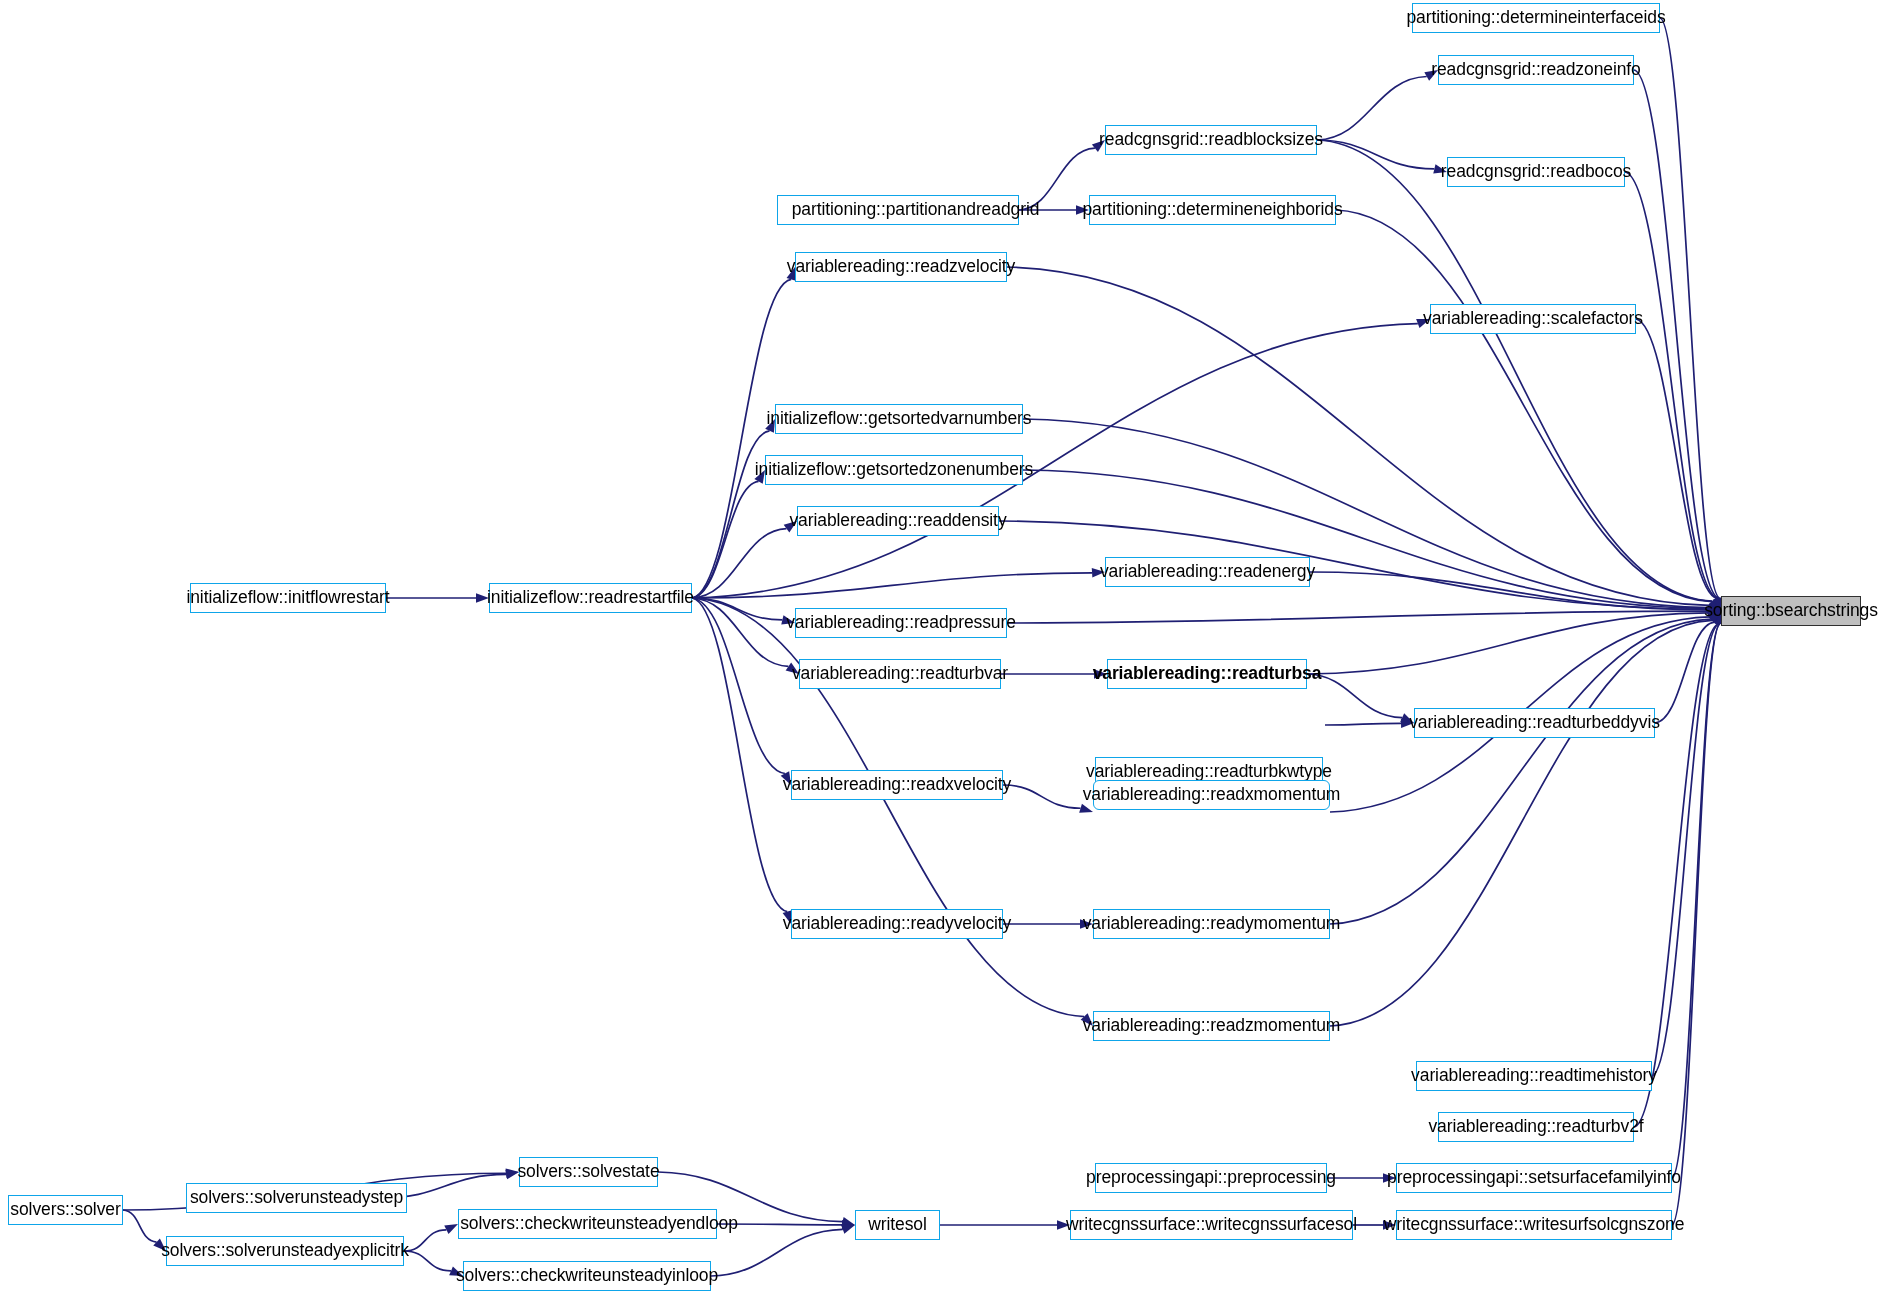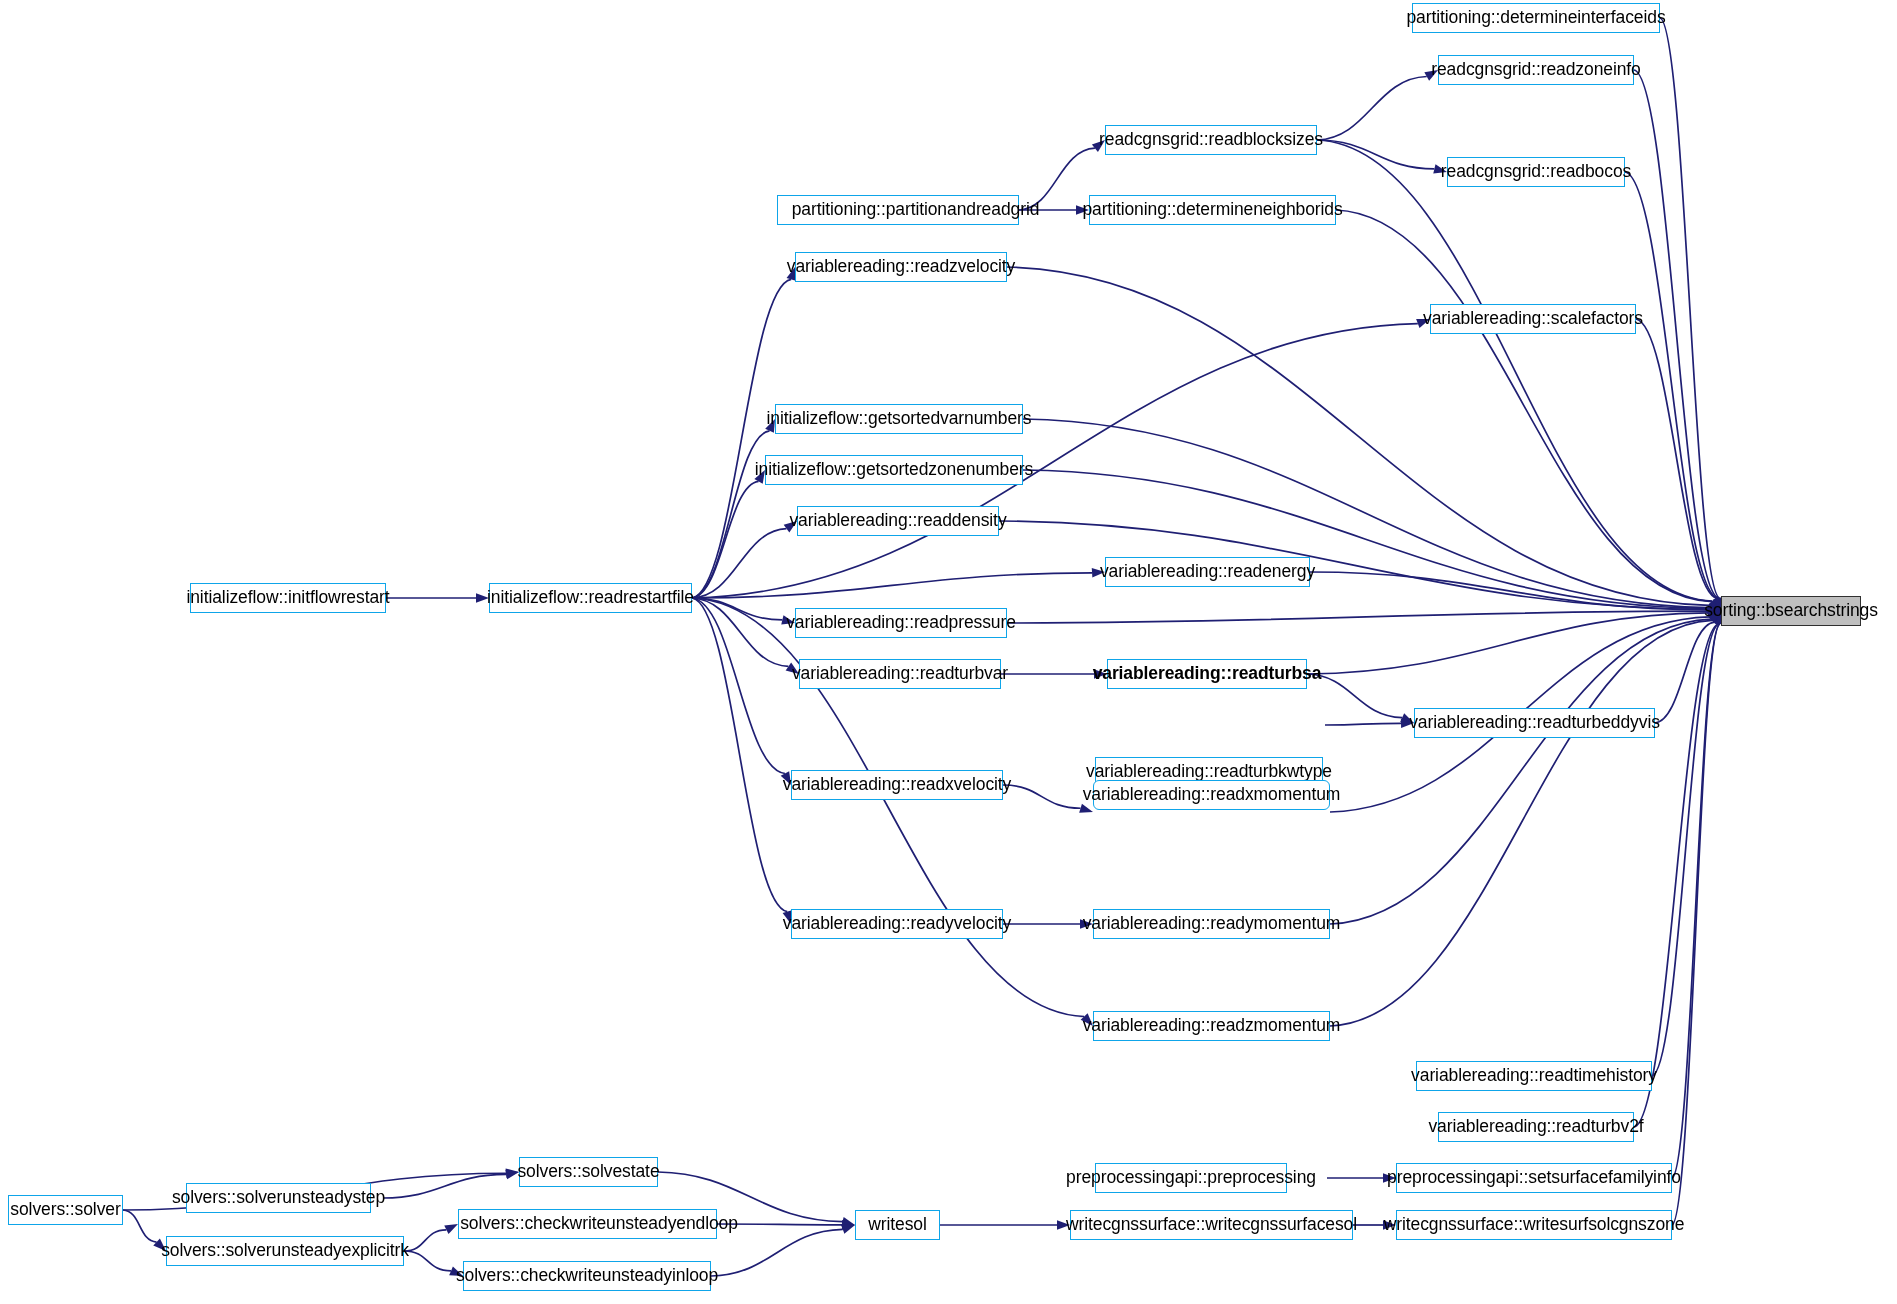--- a/index.html
+++ b/index.html
@@ -242,33 +242,33 @@
       </div>
       <div class="node" style="left: 1093px; top: 1011px; width: 237px;">
         <span>variablereading::readzmomentum</span>
       </div>
       <div class="node" style="left: 1416px; top: 1061px; width: 236px;">
         <span>variablereading::readtimehistory</span>
       </div>
       <div class="node" style="left: 1438px; top: 1112px; width: 196px;">
         <span>variablereading::readturbv2f</span>
       </div>
-      <div class="node" style="left: 1095px; top: 1163px; width: 192px; align-items: center;">
+      <div class="node" style="left: 1095px; top: 1163px; width: 232px; align-items: center;">
         <span>preprocessingapi::preprocessing</span>
       </div>
       <div class="node" style="left: 1396px; top: 1163px; width: 276px;">
         <span>preprocessingapi::setsurfacefamilyinfo</span>
       </div>
       <div class="node" style="left: 519px; top: 1157px; width: 139px;">
         <span>solvers::solvestate</span>
       </div>
       <div class="node" style="left: 8px; top: 1195px; width: 115px;">
         <span>solvers::solver</span>
       </div>
-      <div class="node" style="left: 186px; top: 1183px; width: 185px;">
+      <div class="node" style="left: 186px; top: 1183px; width: 221px;">
         <span>solvers::solverunsteadystep</span>
       </div>
       <div class="node" style="left: 458px; top: 1209px; width: 259px; padding-left: 32px;">
         <span>solvers::checkwriteunsteadyendloop</span>
       </div>
       <div class="node" style="left: 855px; top: 1210px; width: 85px;">
         <span>writesol</span>
       </div>
       <div class="node" style="left: 1070px; top: 1210px; width: 283px;">
         <span>writecgnssurface::writecgnssurfacesol</span>

